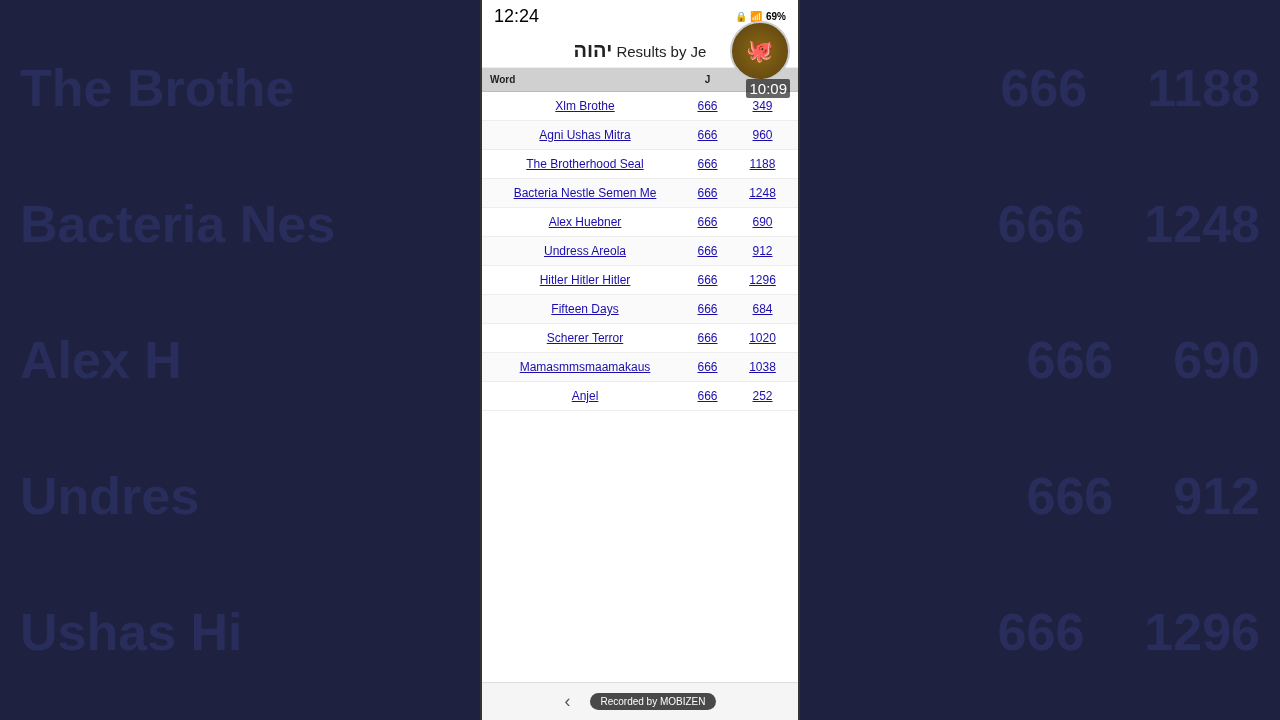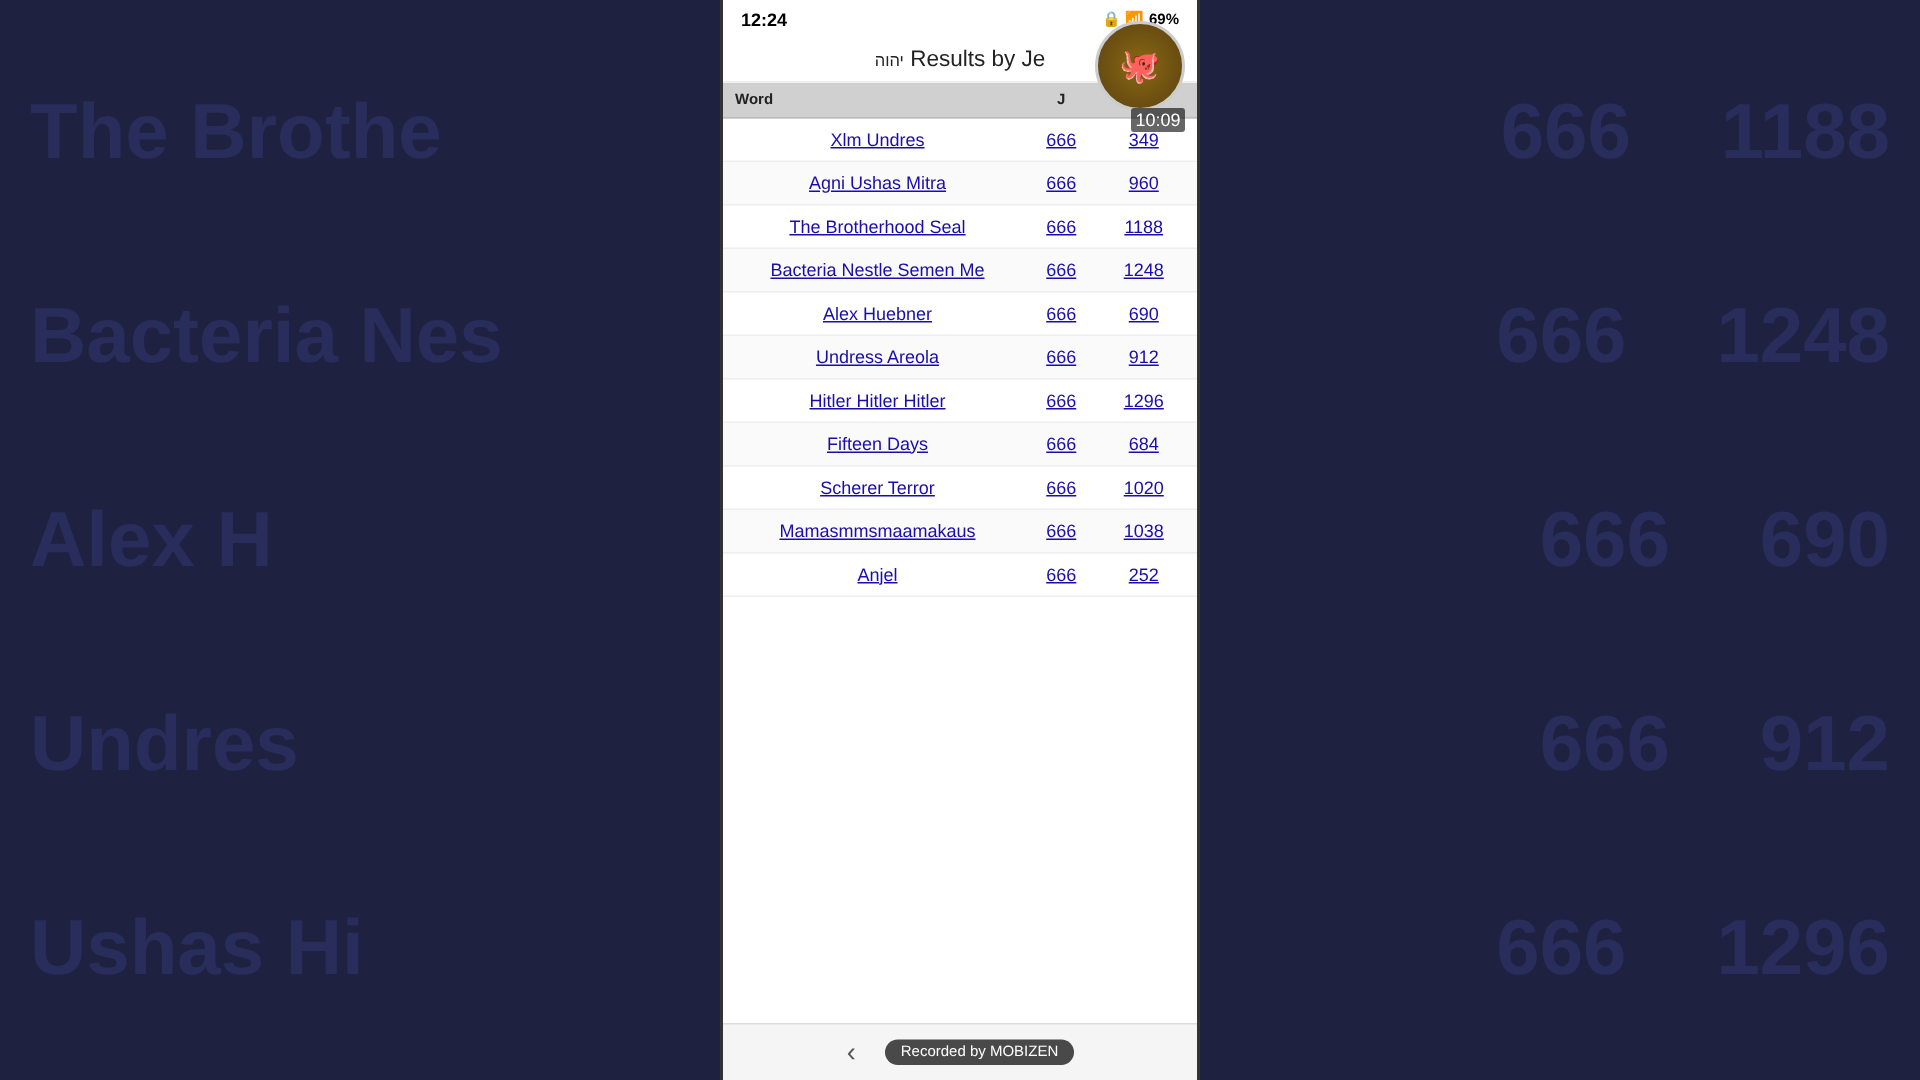--- a/index.html
+++ b/index.html
@@ -86,42 +86,42 @@
       padding: 6px 12px 4px;
       display: flex;
       justify-content: space-between;
       align-items: center;
       font-size: 11px;
       font-weight: 600;
       color: #000;
       min-height: 24px;
     }
 
-    .status-left { font-size: 12px; font-weight: bold; }
+    .status-left { font-size: 18px; font-weight: normal; }
     .status-icons { display: flex; gap: 3px; align-items: center; font-size: 10px; }
 
     
     .app-header {
       background: white;
       padding: 6px 12px 4px;
       text-align: center;
       border-bottom: 1px solid #eee;
       position: relative;
     }
 
     .app-title {
       font-size: 15px;
       font-weight: 500;
       color: #222;
       line-height: 1.3;
     }
 
     .hebrew-text {
-      font-size: 11px;
-      font-weight: normal;
+      font-size: 20px;
+      font-weight: bold;
     }
 
     
     .avatar-overlay {
       position: absolute;
       right: 8px;
       top: -10px;
       width: 60px;
       height: 60px;
       border-radius: 50%;
@@ -132,21 +132,21 @@
       justify-content: center;
       font-size: 20px;
       overflow: hidden;
       z-index: 20;
     }
 
     .avatar-time {
       position: absolute;
       right: 8px;
       top: 48px;
-      font-size: 12px;
+      font-size: 15px;
       color: #fff;
       background: rgba(0,0,0,0.6);
       padding: 1px 3px;
       border-radius: 2px;
       z-index: 21;
     }
 
     
     .table-header {
       background: #d0d0d0;
@@ -287,21 +287,21 @@
 
     <div class="table-header">
       <span class="col-header">Word</span>
       <span class="col-header">J</span>
       <span class="col-header"></span>
     </div>
 
     <div class="table-body">
 
       <div class="table-row">
-        <span class="row-word">Xlm Undres</span>
+        <span class="row-word">Xlm Brothe</span>
         <span class="row-num">666</span>
         <span class="row-num">349</span>
       </div>
 
       <div class="table-row">
         <span class="row-word">Agni Ushas Mitra</span>
         <span class="row-num">666</span>
         <span class="row-num">960</span>
       </div>
 

